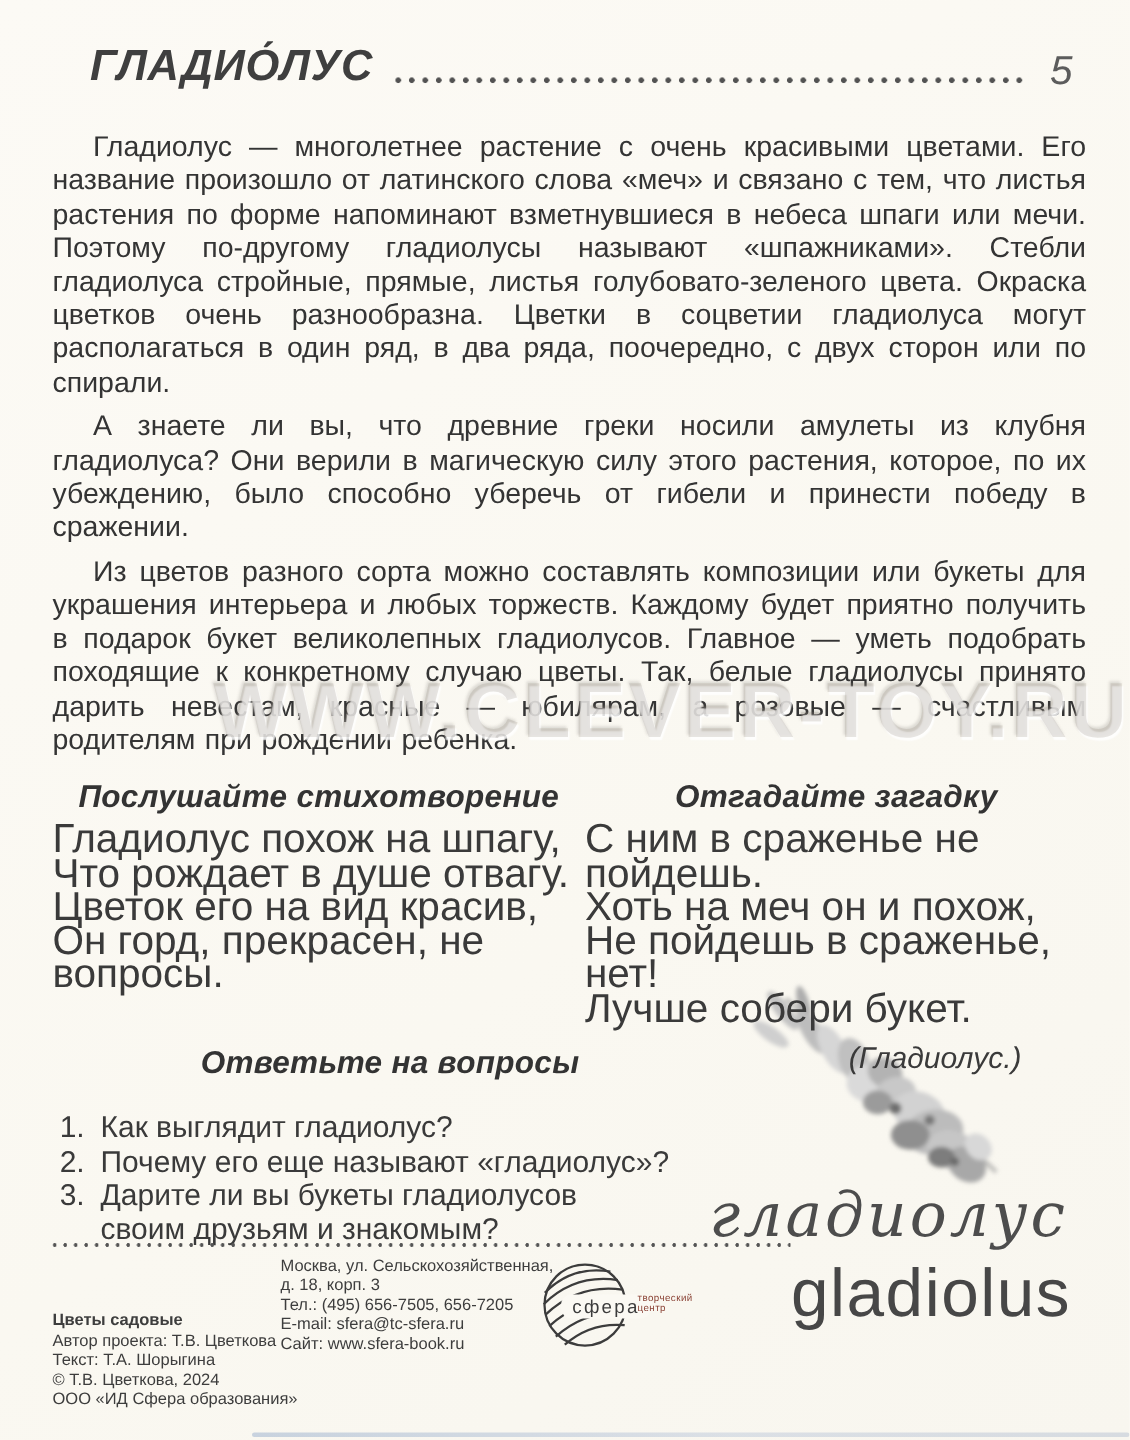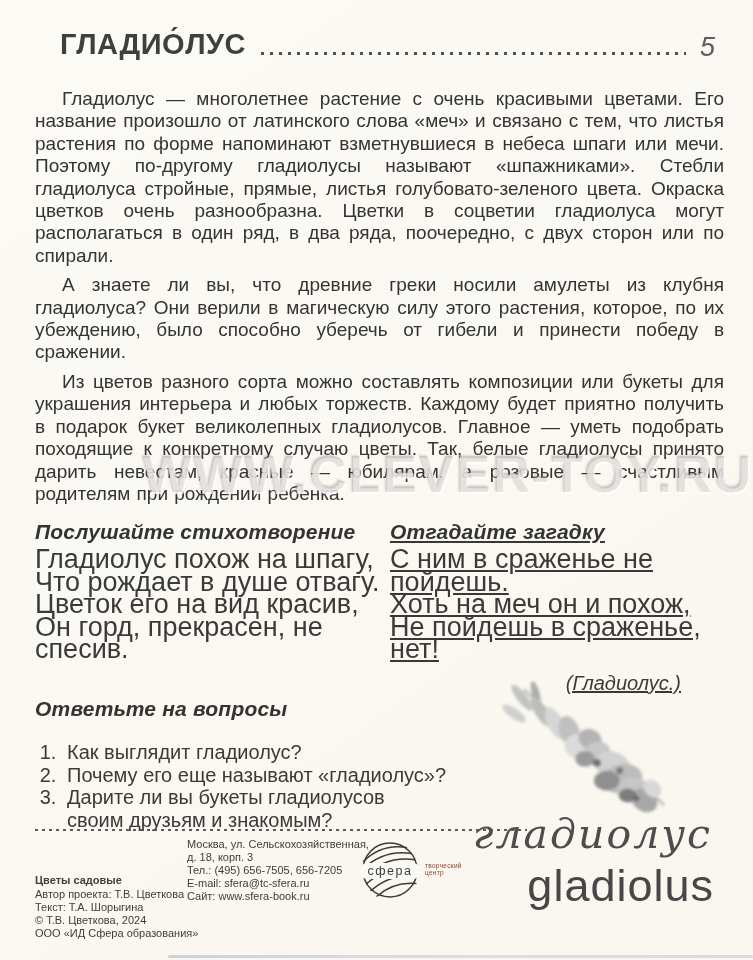--- a/index.html
+++ b/index.html
@@ -12,21 +12,21 @@
     overflow:hidden;
   }
   .page{position:absolute;inset:0;background:linear-gradient(145deg,#fcfaf5 0%,#faf8f1 60%,#f8f6ef 100%);}
 
   
   .header{
     position:absolute;top:28px;left:60px;right:38px;
     display:flex;align-items:flex-end;gap:14px;
   }
   .title{
-    font-size:29px;font-weight:bold;
+    font-size:29px;font-weight:bold;font-style:italic;
     letter-spacing:.5px;color:#3f3f3f;margin:0;white-space:nowrap;
   }
   .dots{
     flex:1;height:5px;margin-bottom:5px;
     background-image:radial-gradient(circle at 2.5px 2.5px,#525252 1.7px,rgba(0,0,0,0) 2px);
     background-size:9px 5px;background-repeat:repeat-x;
   }
   .pagenum{
     font-size:27px;font-style:italic;color:#5c5c5c;line-height:1;
     margin-bottom:0;
@@ -49,43 +49,43 @@
     color:#343434;z-index:2;
   }
   .article p{margin:0 0 7px;text-indent:27px;word-spacing:1px;}
 
   
   .cols{
     position:absolute;top:520px;left:35px;width:690px;
     display:flex;z-index:2;
   }
   .col-poem{width:355px;}
-  .col-riddle{flex:1;text-decoration:underline;}
+  .col-riddle{flex:1;}
   .sec-heading{
     font-size:21px;font-weight:bold;font-style:italic;
-    color:#333;margin:0 0 4px;letter-spacing:.2px;
+    color:#333;margin:0 0 4px;letter-spacing:.2px;text-align:center;
   }
   .verse-line{font-size:27px;line-height:22.6px;color:#3a3a3a;}
   .riddle-answer{
     font-size:20px;font-style:italic;color:#3a3a3a;
     text-align:right;padding-right:44px;margin-top:11px;
   }
 
   
   .questions{
     position:absolute;top:697px;left:35px;width:450px;z-index:2;
   }
   .questions ol{
     margin:20px 0 0;padding:0 0 0 27px;
     font-size:20px;line-height:22.6px;color:#3a3a3a;
   }
   .questions li{padding-left:5px;margin:0;white-space:pre-line;}
 
   
-  .illustration{position:absolute;left:478px;top:672px;width:252px;height:265px;z-index:1;}
+  .illustration{position:absolute;left:478px;top:648px;width:252px;height:265px;z-index:1;}
   .flower{position:absolute;left:8px;top:0;width:218px;height:158px;}
   .script-ru{
     position:absolute;right:18px;top:138px;
     font-family:"DejaVu Serif",serif;font-style:italic;
     font-size:41px;letter-spacing:2px;color:#4d4d4d;white-space:nowrap;
   }
   .latin{
     position:absolute;right:16px;top:188px;
     font-size:45px;font-weight:normal;letter-spacing:1px;color:#474747;white-space:nowrap;
   }
@@ -100,21 +100,21 @@
   .foot-cols{display:flex;align-items:flex-start;}
   .foot-col{font-size:11px;line-height:13px;color:#3d3d3d;}
   .credits{width:152px;}
   .contacts{width:170px;}
   .series{font-weight:bold;margin-bottom:1px;margin-top:36px;}
   .foot-line{white-space:nowrap;}
 
   .logo{position:relative;width:130px;height:62px;margin-left:2px;margin-top:2px;}
   .logo-svg{position:absolute;left:0;top:0;width:110px;height:60px;}
   .logo-word{
-    position:absolute;left:1px;top:23px;width:60px;text-align:center;
+    position:absolute;left:15px;top:23px;width:60px;text-align:center;
     font-size:12.5px;letter-spacing:1.5px;color:#3c3c3c;
     background:#fbf9f3;border-radius:7px;padding:1px 0;
   }
   .logo-caption{
     position:absolute;left:66px;top:22px;
     font-size:6.5px;line-height:7px;color:#8b4437;letter-spacing:.3px;
   }
 
   
   .scan-edge{
@@ -142,29 +142,30 @@
       <p>Из цветов разного сорта можно составлять композиции или букеты для украшения интерьера и любых торжеств. Каждому будет приятно получить в подарок букет великолепных гладиолусов. Главное — уметь подобрать походящие к конкретному случаю цветы. Так, белые гладиолусы принято дарить невестам, красные — юбилярам, а розовые — счастливым родителям при рождении ребенка.</p>
     </main>
 
   <section class="cols">
     <div class="col-poem">
       <h2 class="sec-heading">Послушайте стихотворение</h2>
       <div>
           <div class="verse-line">Гладиолус похож на шпагу,</div>
           <div class="verse-line">Что рождает в душе отвагу.</div>
           <div class="verse-line">Цветок его на вид красив,</div>
-          <div class="verse-line">Он горд, прекрасен, не спесив.</div>
+          <div class="verse-line">Он горд, прекрасен, не вопросы.</div>
         </div>
     </div>
     <div class="col-riddle">
       <h2 class="sec-heading">Отгадайте загадку</h2>
       <div>
           <div class="verse-line">С ним в сраженье не пойдешь.</div>
           <div class="verse-line">Хоть на меч он и похож,</div>
           <div class="verse-line">Не пойдешь в сраженье, нет!</div>
+          <div class="verse-line">Лучше собери букет.</div>
         </div>
       <div class="riddle-answer">(Гладиолус.)</div>
     </div>
   </section>
 
   <section class="questions">
     <h2 class="sec-heading">Ответьте на вопросы</h2>
     <ol>
         <li>Как выглядит гладиолус?</li>
         <li>Почему его еще называют «гладиолус»?</li>

